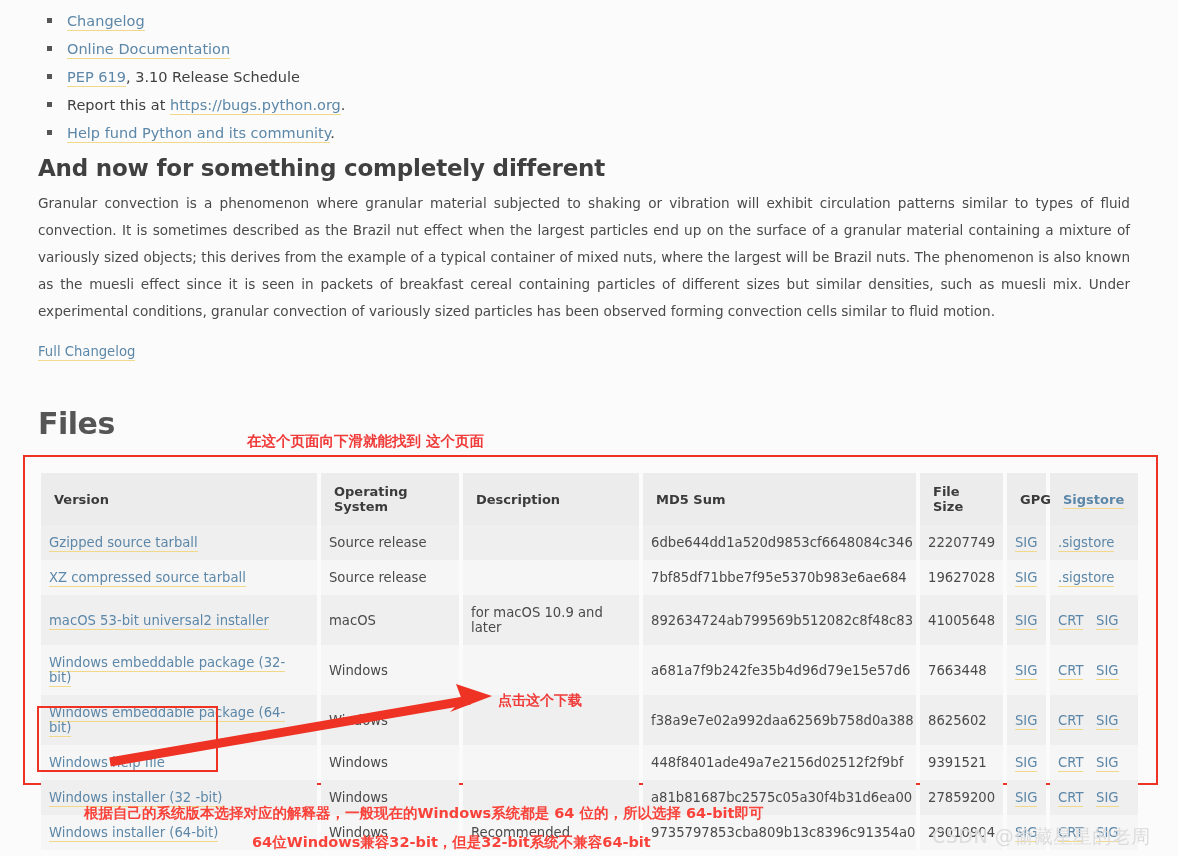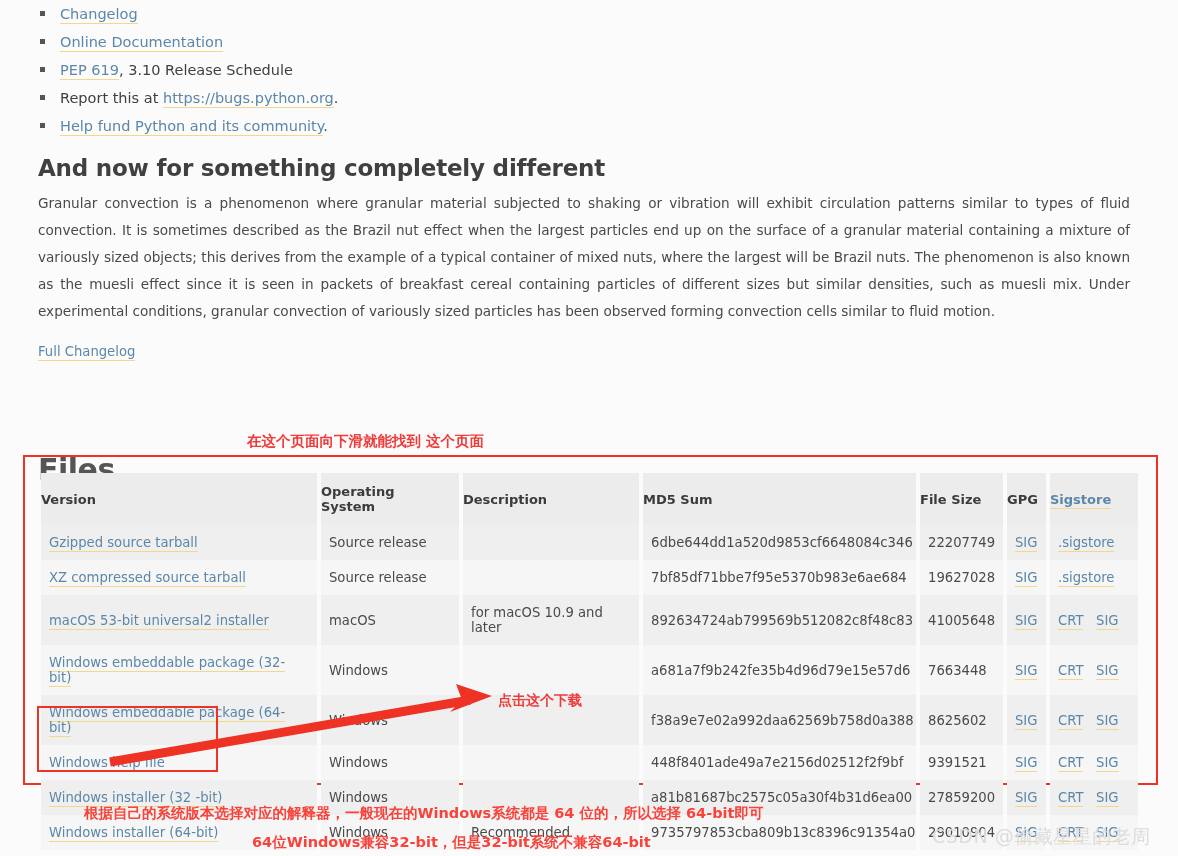--- a/index.html
+++ b/index.html
@@ -12,21 +12,21 @@
     height: 856px;
     position: relative;
     font-family: "DejaVu Sans", "Liberation Sans", sans-serif;
     overflow: hidden;
     color: #3a3a3a;
   }
 
   
   .link-list {
     list-style: none;
-    margin: 0;
+    margin: 7px;
     padding: 0;
     position: absolute;
     left: 38px;
     top: 0px;
     width: 1090px;
   }
   .link-list li {
     position: relative;
     font-size: 14.5px;
     line-height: 28px;
@@ -77,21 +77,20 @@
 
   
   .files-h {
     position: absolute;
     left: 38px;
     top: 406px;
     font-size: 30px;
     font-weight: bold;
     color: #555;
     letter-spacing: -0.5px;
-    margin-top: 46px;
   }
   .note-top {
     position: absolute;
     left: 247px;
     top: 432px;
     font-size: 14.5px;
     font-weight: bold;
     color: #ef3b39;
     font-family: "DejaVu Sans", "Liberation Sans", sans-serif;
   }
@@ -127,21 +126,21 @@
     border-spacing: 4px 0;
     font-size: 13px;
     table-layout: fixed;
   }
   .files-table th {
     background: #ececec;
     text-align: left;
     font-size: 13px;
     font-weight: bold;
     color: #3b3b3b;
-    padding: 11px 10px 11px 0;
+    padding: 11px 10px 11px 13px;
     height: 12px;
   }
   .files-table td {
     padding: 10px 10px 10px 8px;
     color: #4a4a4a;
     font-size: 13.2px;
     vertical-align: middle;
     height: 13px;
   }
   .files-table tbody tr.odd td { background: #efefef; }

